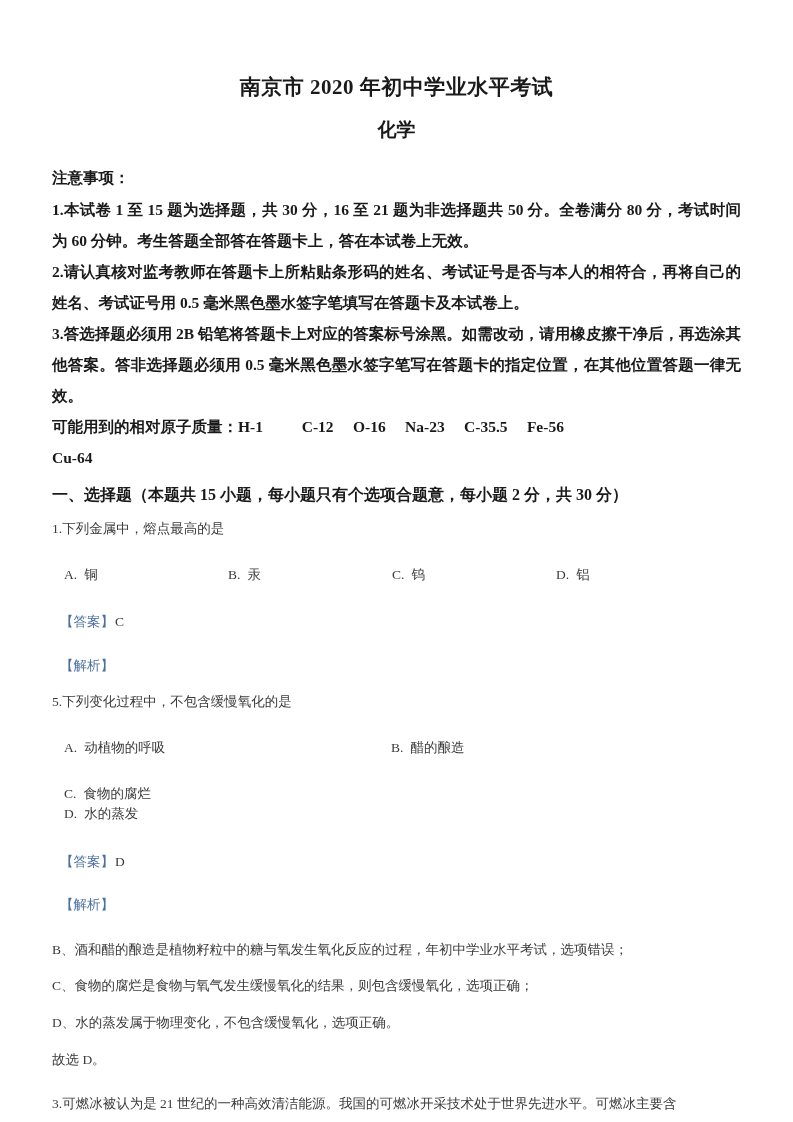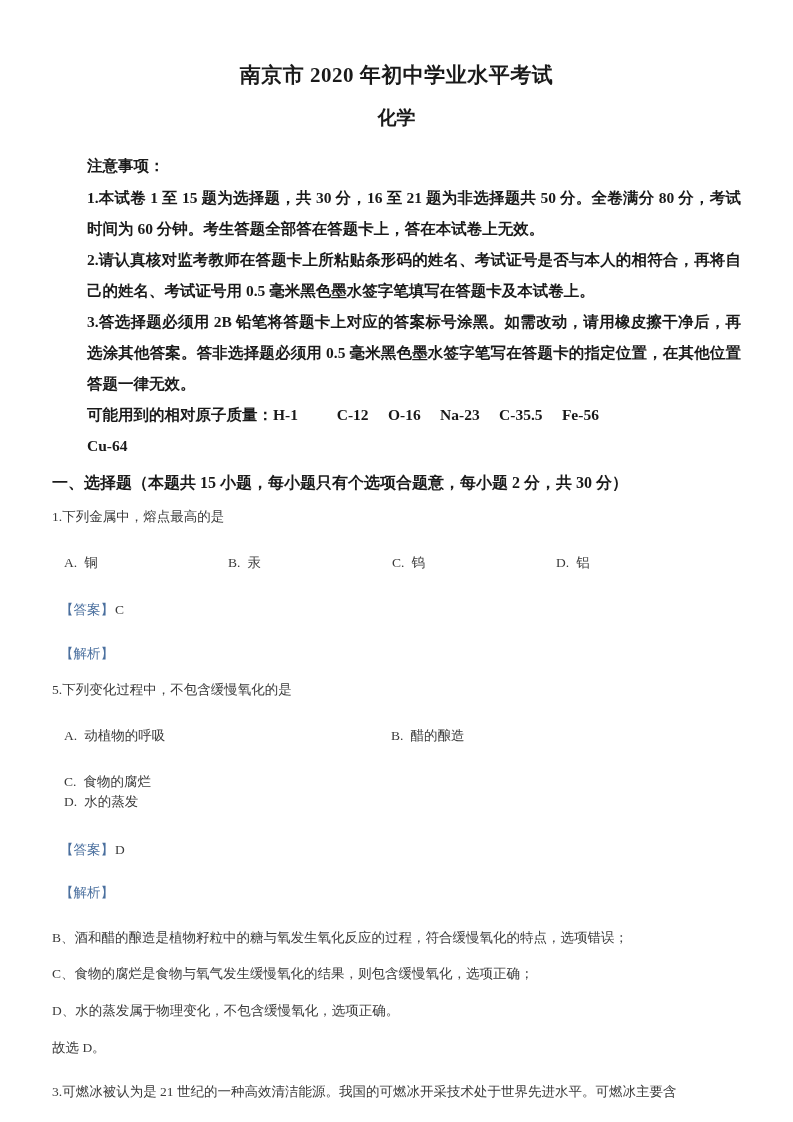--- a/index.html
+++ b/index.html
@@ -13,21 +13,21 @@
     overflow: hidden;
     font-family: "Liberation Serif", "DejaVu Serif", serif;
     color: #231f20;
     -webkit-font-smoothing: antialiased;
   }
   .page {
     position: relative;
     width: 793px;
     height: 872px;
     box-sizing: border-box;
-    padding: 0 52px;
+    padding: 12px 52px;
   }
 
   
   .doc-title {
     text-align: center;
     font-weight: bold;
     font-size: 21px;
     letter-spacing: 0.5px;
     margin: 0;
     padding-top: 62px;
@@ -39,21 +39,20 @@
     font-weight: bold;
     font-size: 19px;
     margin: 0;
     padding-top: 17px;
     color: #1a1a1a;
   }
 
   
   .notice-wrap {
     padding-top: 23px;
-    margin-left: 35px;
   }
   .notice-head {
     font-weight: bold;
     font-size: 15.5px;
     line-height: 1.55;
     margin: 0 0 4px 0;
     color: #1a1a1a;
   }
   .notice-item {
     font-weight: bold;
@@ -186,21 +185,21 @@
     <div class="opts cols2">
       <div class="opt"><span class="lab">A.</span><span>动植物的呼吸</span></div>
       <div class="opt"><span class="lab">B.</span><span>醋的酿造</span></div>
     </div>
     <div class="opts cols2 row2">
       <div class="opt"><span class="lab">C.</span><span>食物的腐烂</span></div>
       <div class="opt"><span class="lab">D.</span><span>水的蒸发</span></div>
     </div>
     <p class="ans-line"><span class="tag-blue">【答案】</span><span class="ans-val">D</span></p>
     <p class="par-line"><span class="tag-blue">【解析】</span></p>
-    <p class="sub-line">B、酒和醋的酿造是植物籽粒中的糖与氧发生氧化反应的过程，符合缓慢氧化的特点，选项错误；</p>
+    <p class="sub-line">B、酒和醋的酿造是植物籽粒中的糖与氧发生氧化反应的过程，年初中学业水平考试，选项错误；</p>
     <p class="sub-line">C、食物的腐烂是食物与氧气发生缓慢氧化的结果，则包含缓慢氧化，选项正确；</p>
     <p class="sub-line">D、水的蒸发属于物理变化，不包含缓慢氧化，选项正确。</p>
     <p class="sub-line">故选 D。</p>
   </div>
 
   <div class="question">
     <p class="cut-line">3.可燃冰被认为是 21 世纪的一种高效清洁能源。我国的可燃冰开采技术处于世界先进水平。可燃冰主要含</p>
   </div>
 
 </div>

